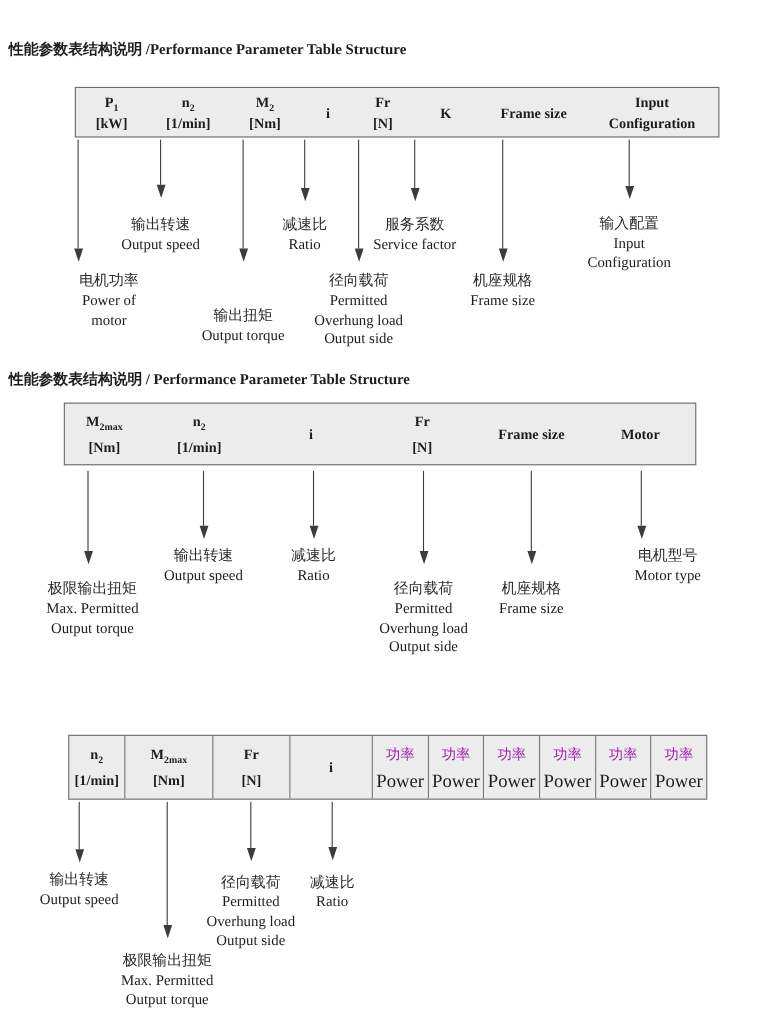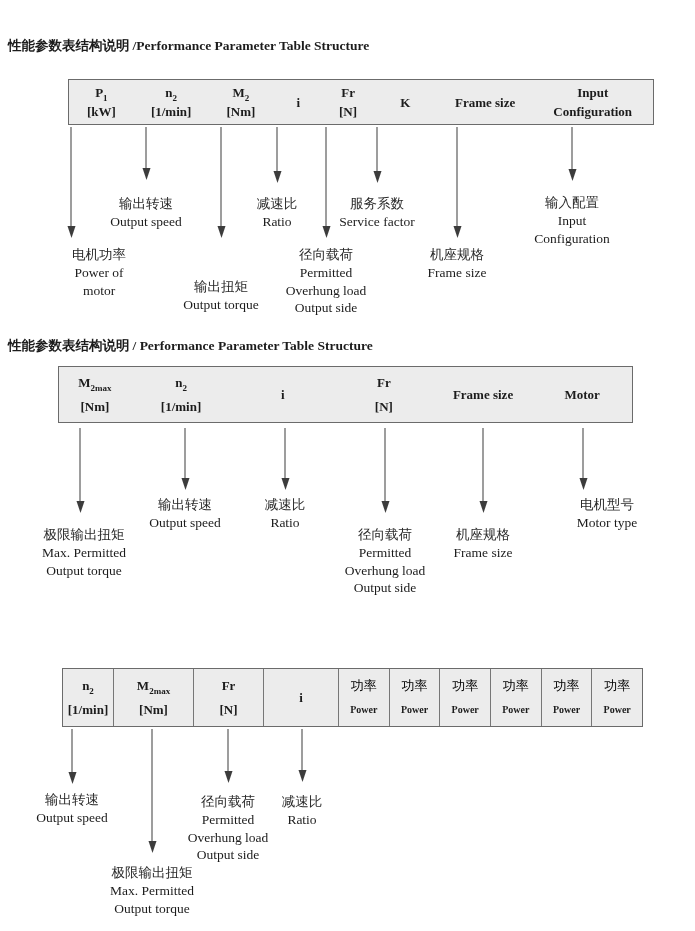--- a/index.html
+++ b/index.html
@@ -13,22 +13,22 @@
   .sec-heading .enpart{font-size:13.5px;font-weight:bold;}
   .ptable{position:absolute;background:#ececec;border:1px solid #6b6b6b;display:flex;box-sizing:border-box;}
   .cell{display:flex;flex-direction:column;justify-content:center;align-items:center;
         font-weight:bold;font-size:13px;line-height:19px;box-sizing:border-box;}
   .t23 .cell{line-height:24px;}
   .cell sub{font-size:9px;line-height:0;}
   .cell sub:empty{display:none;}
   .cell .unit:empty{display:none;}
   .t3 .cell{border-right:1px solid #777;}
   .t3 .cell:last-child{border-right:none;}
-  .pcn{font-family:"Liberation Sans",sans-serif;font-weight:normal;font-size:13px;color:#000000;}
-  .pen{font-weight:bold;font-size:10px;}
+  .pcn{font-family:"Liberation Sans",sans-serif;font-weight:normal;font-size:13px;color:#a21caf;}
+  .pen{font-weight:normal;font-size:17px;}
   .arrow{position:absolute;width:1px;background:#3c3c3c;transform:translateX(-0.5px);}
   .arrow::after{content:"";position:absolute;left:50%;bottom:-12px;transform:translateX(-50%);
         width:0;height:0;border-left:4px solid transparent;border-right:4px solid transparent;
         border-top:12px solid #3c3c3c;}
   .lbl{position:absolute;transform:translateX(-50%);text-align:center;white-space:nowrap;}
   .lbl .cn{font-family:"Liberation Sans",sans-serif;font-size:13.5px;line-height:18px;color:#2a2a2a;}
   .lbl .en{font-size:13.5px;line-height:17.5px;}
 </style>
 </head>
 <body>

